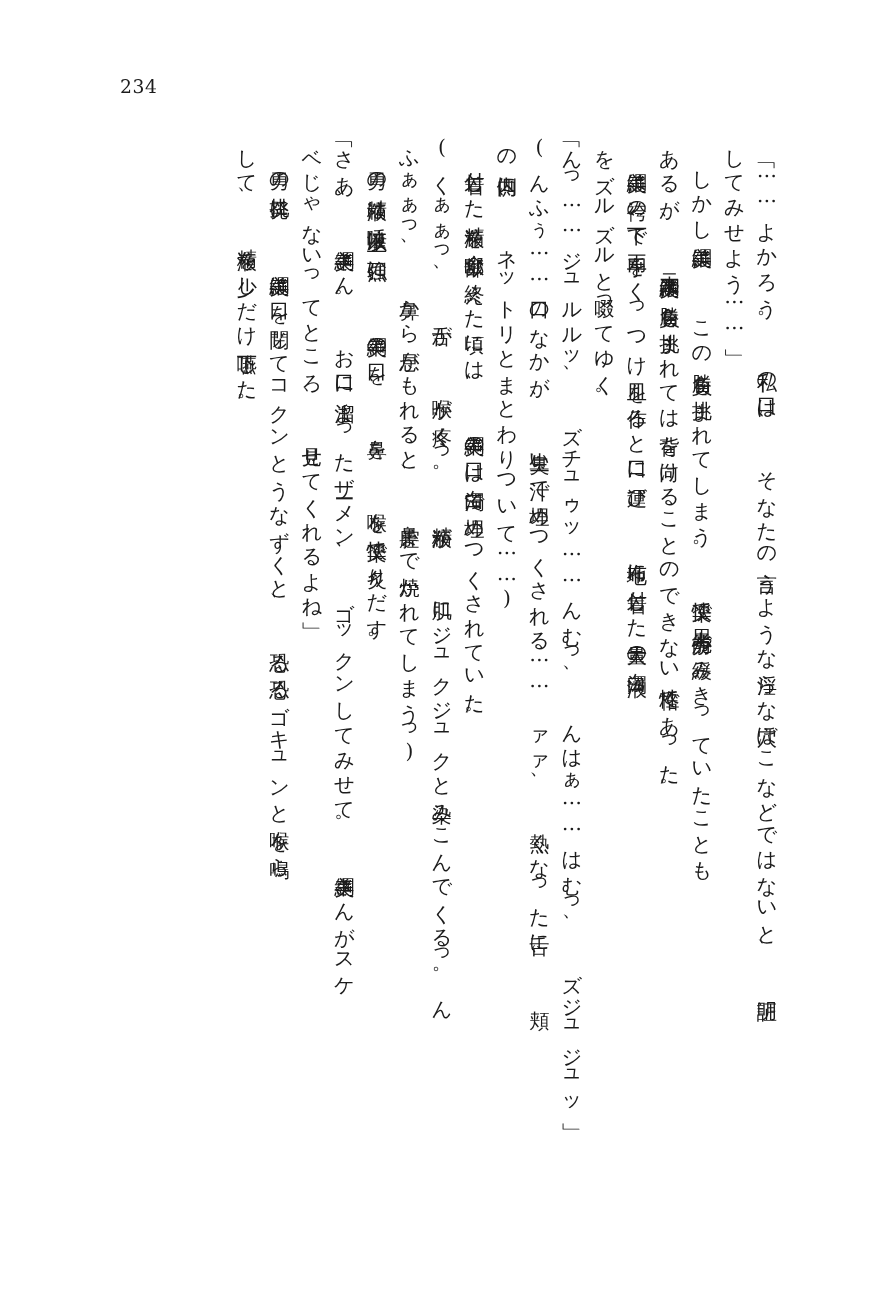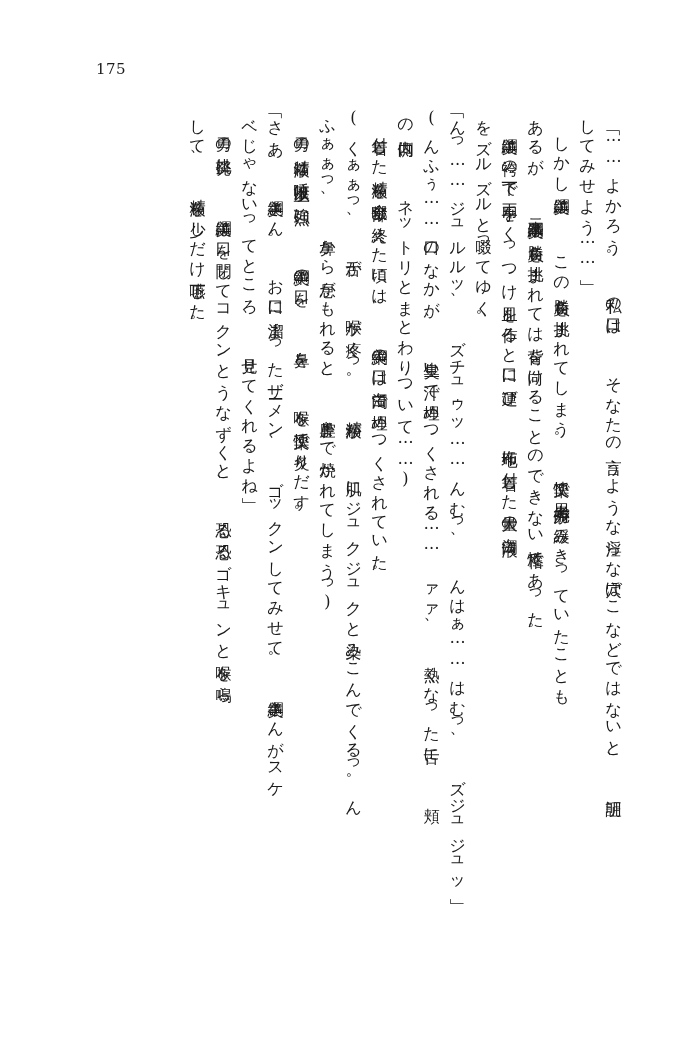--- a/index.html
+++ b/index.html
@@ -51,21 +51,21 @@
   }
   .vline.indent {
     padding-top: 17px;
   }
 </style>
 </head>
 <body>
 
 <div class="page">
 
-  <div class="page-number">175</div>
+  <div class="page-number">234</div>
 
   <div class="body-text">
       <div class="vline indent">「……よかろう。 私の口は、 そなたの言うような淫らな穴ぼこなどではないと、 証明</div>
       <div class="vline">してみせよう……」</div>
       <div class="vline indent">しかし美綱は、 この勝負を挑まれてしまう。 快楽で思考能力が緩みきっていたことも</div>
       <div class="vline">あるが、 元来美綱は勝負を挑まれては背を向けることのできない性格であった。</div>
       <div class="vline indent">美綱は袴の下で両手をくっつけ皿を作ると口に運び、 布地に付着した大量の白濁液</div>
       <div class="vline">をズルズルと啜ってゆく。</div>
       <div class="vline">「んっ……ジュルルッ、 ズチュゥッ……んむっ、 んはぁ……はむっ、 ズジュジュッ」</div>
       <div class="vline">(んふぅ……口のなかが、 生臭い汁で埋めつくされる…… ァァ、 熱くなった舌に、 頬</div>

